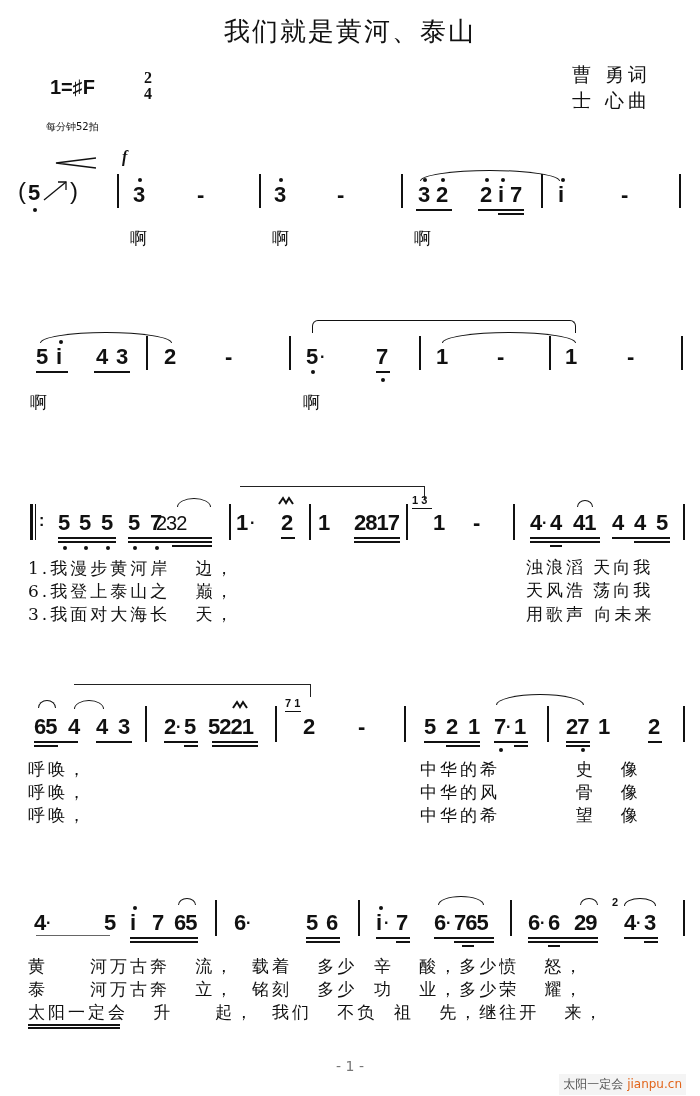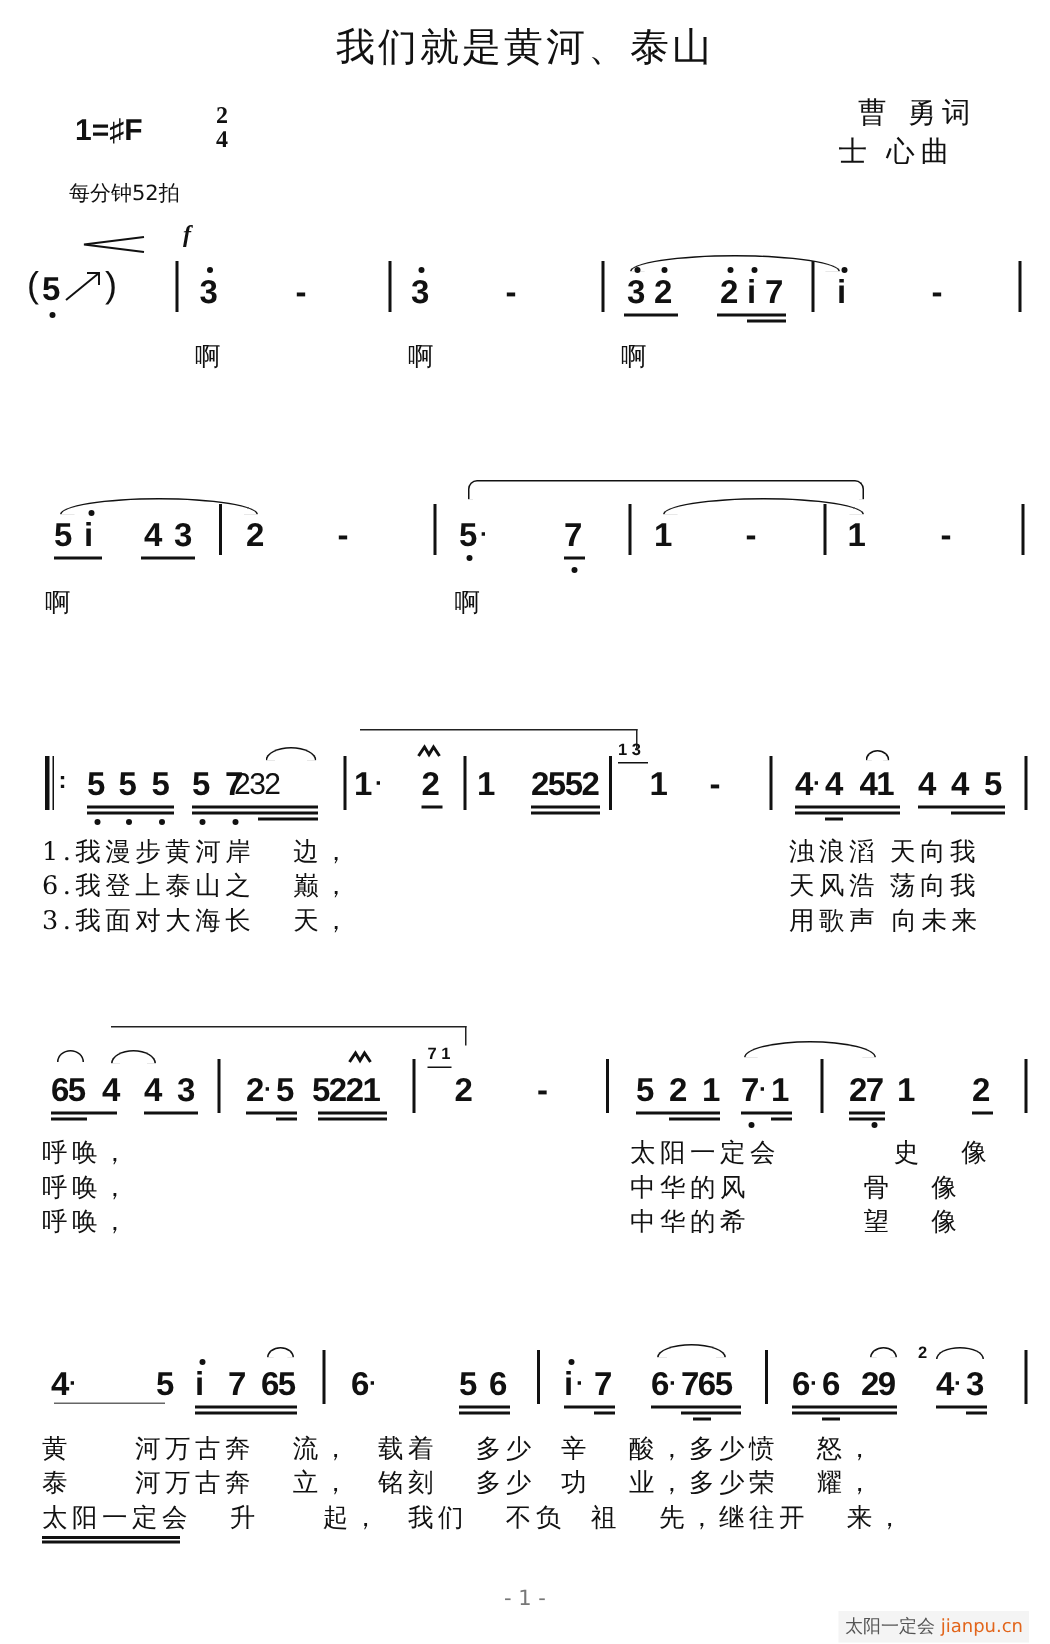--- a/index.html
+++ b/index.html
@@ -5,21 +5,21 @@
   html, body { margin:0; padding:0; background:#ffffff; }
   body { width:700px; height:1096px; position:relative; overflow:hidden;
          font-family:"DejaVu Sans", sans-serif; color:#111; }
   .abs { position:absolute; }
   .title { left:0; width:700px; top:14px; text-align:center;
            font-family:"DejaVu Serif", serif; font-size:26px; letter-spacing:2px; }
   .key { left:50px; top:76px; font-family:"Liberation Sans", sans-serif; font-weight:bold; font-size:20px; }
   .timesig { left:140px; top:70px; font-family:"Liberation Serif", serif; font-weight:bold;
              font-size:16px; line-height:16px; text-align:center; width:16px; }
   .credit { font-family:"DejaVu Serif", serif; font-size:19px; letter-spacing:4px; }
-  .tempo { left:46px; top:120px; font-size:14px; }
+  .tempo { left:46px; top:120px; font-size:10px; }
   .n { position:absolute; font-family:"Liberation Sans", sans-serif; font-weight:bold;
        font-size:22px; line-height:22px; }
   .dot-above { position:absolute; width:4px; height:4px; border-radius:50%; background:#111; }
   .bar { position:absolute; width:2px; background:#111; }
   .ul { position:absolute; height:1.5px; background:#111; }
   .slur { position:absolute; border:1.5px solid #111; border-bottom:none;
           border-radius:50% 50% 0 0 / 100% 100% 0 0; }
   .volta { position:absolute; border-top:1.5px solid #222; border-right:1.5px solid #222; height:12px; }
   .lyr { position:absolute; font-family:"DejaVu Serif", serif; font-size:17px; line-height:20px;
          letter-spacing:3px; white-space:pre; }
@@ -31,21 +31,21 @@
 </head>
 <body>
 
 <div class="abs title">我们就是黄河、泰山</div>
 <div class="abs key">1=♯F</div>
 <div class="abs timesig">
   <div>2</div>
   <div>4</div>
 </div>
 <div class="abs credit" style="left:572px; top:62px;">曹  勇词</div>
-<div class="abs credit" style="left:559px; top:88px;font-family:Liberation Serif, serif;">士  心曲</div>
+<div class="abs credit" style="left:572px; top:88px;">士  心曲</div>
 <div class="abs tempo">每分钟52拍</div>
 
 <div>
   <svg class="abs" style="left:54px; top:156px;" width="44" height="14">
     <polyline points="42,2 2,7 42,12" fill="none" stroke="#111" stroke-width="1.5"></polyline>
   </svg>
   <div class="abs" style="left:122px; top:148px; font-family:'Liberation Serif',serif; font-style:italic; font-weight:bold; font-size:16px;">f</div>
   <div class="n" style="left:18px; top:180px; font-size:24px; font-weight:normal;">(</div>
   <div class="n" style="left:28px; top:182px;">5</div>
   <div class="dot-above" style="left:33px; top:208px;"></div>
@@ -154,21 +154,21 @@
   <div class="n" style="left:236px; top:512px;">1</div>
   <div class="n" style="left:250px; top:512px; font-size:16px;">·</div>
   <svg class="abs" style="left:278px; top:496px;" width="16" height="10">
     <polyline points="1,8 5,2 8,7 11,2 15,8" fill="none" stroke="#111" stroke-width="2"></polyline>
   </svg>
   <div class="n" style="left:281px; top:512px;">2</div>
   <div class="ul" style="left:281px; top:537px; width:14px;"></div>
 
   <div class="bar" style="left:309px; top:504px; height:36px;"></div>
   <div class="n" style="left:318px; top:512px;">1</div>
-  <div class="n" style="left:354px; top:512px; letter-spacing:-1px;">2552</div>
+  <div class="n" style="left:354px; top:512px; letter-spacing:-1px;">2817</div>
   <div class="ul" style="left:354px; top:537px; width:46px;"></div>
   <div class="ul" style="left:354px; top:541px; width:46px;"></div>
 
   <div class="bar" style="left:406px; top:504px; height:36px;"></div>
   <div class="small" style="left:412px; top:494px;">1 3</div>
   <div class="ul" style="left:412px; top:508px; width:20px; height:1px;"></div>
   <div class="n" style="left:433px; top:512px;">1</div>
   <div class="n" style="left:473px; top:512px;">-</div>
 
   <div class="bar" style="left:513px; top:504px; height:36px;"></div>
@@ -246,21 +246,21 @@
   <div class="ul" style="left:566px; top:745px; width:24px;"></div>
   <div class="dot-above" style="left:581px; top:748px;"></div>
   <div class="n" style="left:598px; top:716px;">1</div>
   <div class="n" style="left:648px; top:716px;">2</div>
   <div class="ul" style="left:648px; top:741px; width:14px;"></div>
   <div class="bar" style="left:683px; top:706px; height:36px;"></div>
 
   <div class="lyr" style="left:28px; top:759px;">呼唤，</div>
   <div class="lyr" style="left:28px; top:782px;">呼唤，</div>
   <div class="lyr" style="left:28px; top:805px;">呼唤，</div>
-  <div class="lyr" style="left:420px; top:759px;">太阳一定会         史   像</div>
+  <div class="lyr" style="left:420px; top:759px;">中华的希         史   像</div>
   <div class="lyr" style="left:420px; top:782px;">中华的风         骨   像</div>
   <div class="lyr" style="left:420px; top:805px;">中华的希         望   像</div>
 </div>
 
 <div>
   <div class="n" style="left:34px; top:912px;">4</div>
   <div class="n" style="left:46px; top:912px; font-size:16px;">·</div>
   <div class="ul" style="left:36px; top:935px; width:74px; height:1px; background:#666;"></div>
   <div class="n" style="left:104px; top:912px;">5</div>
   <div class="n" style="left:130px; top:912px;">i</div>

